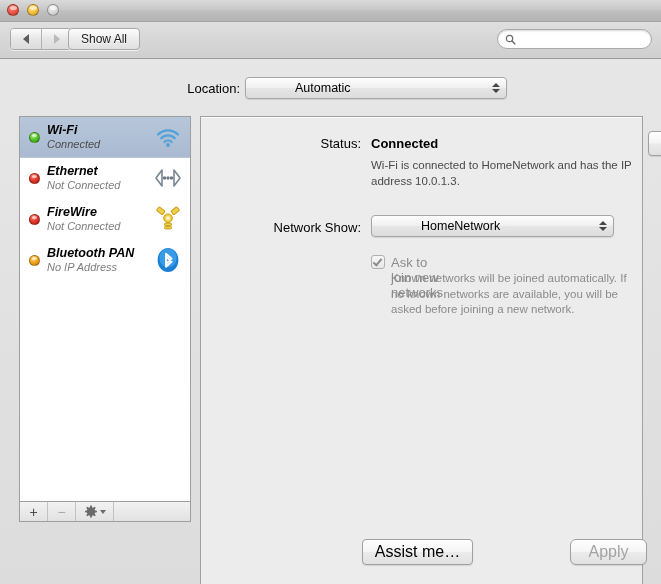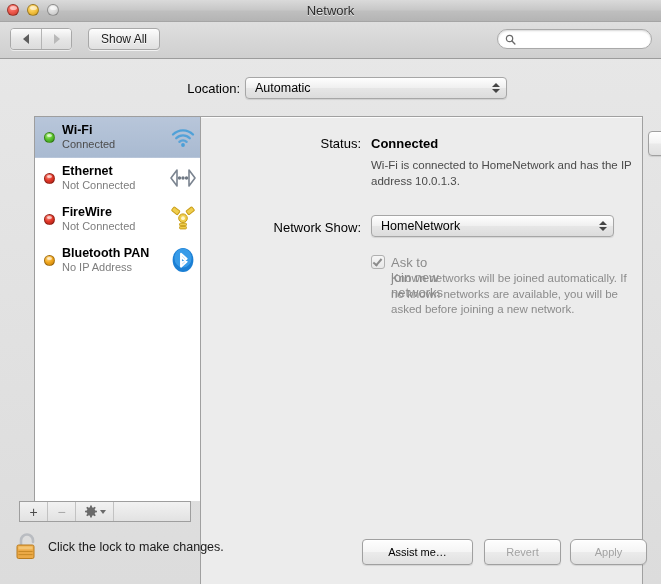--- a/index.html
+++ b/index.html
@@ -83,21 +83,21 @@
   .navbtn + .navbtn { border-left: 1px solid #b4b4b4; }
   .arrow-l, .arrow-r {
     width: 0; height: 0;
     border-top: 5px solid transparent;
     border-bottom: 5px solid transparent;
   }
   .arrow-l { border-right: 6px solid #5c5c5c; }
   .arrow-r { border-left: 6px solid #b9b9b9; }
 
   .showall {
-    position: absolute; left: 88px; top: 6px;
+    position: absolute; left: 68px; top: 6px;
     height: 22px; padding: 0 12px;
     display: flex; align-items: center;
     font-size: 12px; color: #1a1a1a;
     border: 1px solid #a8a8a8;
     border-radius: 4px;
     background: linear-gradient(to bottom, #fdfdfd 0%, #ececec 50%, #e0e0e0 100%);
     box-shadow: 0 1px 0 rgba(255,255,255,0.7);
     text-shadow: 0 1px 0 rgba(255,255,255,0.8);
   }
 
@@ -133,21 +133,21 @@
     text-align: right;
     font-size: 13px; color: #000;
   }
   .popup {
     position: absolute;
     height: 22px;
     border: 1px solid #a6a6a6;
     border-radius: 4px;
     background: linear-gradient(to bottom, #fefefe 0%, #f0f0f0 48%, #e6e6e6 52%, #dcdcdc 100%);
     box-shadow: 0 1px 1px rgba(0,0,0,0.10);
-    display: flex; align-items: center;
+    display: flex; align-items: center; padding-left: 40px;
   }
   .popup .value {
     margin-left: 9px;
     font-size: 12.5px;
     color: #000;
   }
   .stepper {
     position: absolute; right: 6px; top: 50%;
     transform: translateY(-50%);
     display: flex; flex-direction: column;
@@ -159,26 +159,27 @@
     border-right: 4px solid transparent;
   }
   .stepper i.up   { border-bottom: 4px solid #454545; }
   .stepper i.down { border-top: 4px solid #454545; }
 
   #location-popup { left: 241px; width: 262px; }
 
   
   .sidebar {
     position: absolute;
-    left: 34px; top: 116px;
+    left: 19px; top: 116px;
     width: 172px; height: 385px;
     background: #fff;
     border: 1px solid #9e9e9e;
     border-bottom: none;
     overflow: hidden;
+    font-style: italic;
   }
   .service {
     position: relative;
     height: 41px;
     padding-left: 9px;
     display: flex; align-items: center;
     border-bottom: 1px solid transparent;
   }
   .service.selected {
     background: linear-gradient(to bottom, #b8c6da 0%, #a9bad1 100%);
@@ -366,39 +367,38 @@
   }
 
   .bottom-btn {
     position: absolute; bottom: 19px;
     height: 26px;
     border: 1px solid #a0a0a0;
     border-radius: 4px;
     background: linear-gradient(to bottom, #fefefe 0%, #f5f5f5 48%, #ebebeb 52%, #e1e1e1 100%);
     box-shadow: 0 1px 1px rgba(0,0,0,0.10), inset 0 1px 0 rgba(255,255,255,0.9);
     display: flex; align-items: center; justify-content: center;
-    font-size: 11px; color: #000;
+    font-size: 16px; color: #000;
   }
   .bottom-btn.disabled { color: #a3a3a3; }
   #assist-btn { left: 362px; width: 111px; }
   #revert-btn { left: 484px; width: 77px; }
   #apply-btn  { left: 570px; width: 77px; border-radius: 6px; }
 </style>
 </head>
 <body>
 
 <div id="window">
 
   <div class="titlebar">
     <div class="traffic">
       <div class="light close"></div>
       <div class="light min"></div>
       <div class="light zoom"></div>
     </div>
-    <div class="win-title">Network</div>
   </div>
 
   <div class="toolbar">
     <div class="navgroup">
       <div class="navbtn">
         <span class="arrow-l"></span>
       </div>
       <div class="navbtn">
         <span class="arrow-r"></span>
       </div>
@@ -550,34 +550,21 @@
 
     <div id="advanced-btn">
       <span>Advanced…</span>
     </div>
 
     <div id="help-btn">
       <span>?</span>
     </div>
   </div>
 
-  <div id="lock-row">
-    <svg class="lock-icon" viewBox="0 0 26 30">
-      <path d="M7 13 V8.5 A6 6 0 0 1 19 8.5 V10" fill="none" stroke="#b9bcc1" stroke-width="2.6" stroke-linecap="round"></path>
-      <rect x="3" y="13" width="17" height="13.5" rx="1.6" fill="#eba946" stroke="#b97c20" stroke-width="1"></rect>
-      <rect x="4.4" y="14.4" width="14.2" height="3" fill="#f6cd84" opacity="0.75"></rect>
-      <line x1="4.4" y1="19.5" x2="18.6" y2="19.5" stroke="#c98a26" stroke-width="1"></line>
-      <line x1="4.4" y1="22.6" x2="18.6" y2="22.6" stroke="#c98a26" stroke-width="1"></line>
-    </svg>
-    <span id="lock-text">Click the lock to make changes.</span>
-  </div>
 
   <div class="bottom-btn" id="assist-btn">
     <span>Assist me…</span>
   </div>
-  <div class="bottom-btn disabled" id="revert-btn">
-    <span>Revert</span>
-  </div>
   <div class="bottom-btn disabled" id="apply-btn">
     <span>Apply</span>
   </div>
 
 </div>
 
 </body></html>

